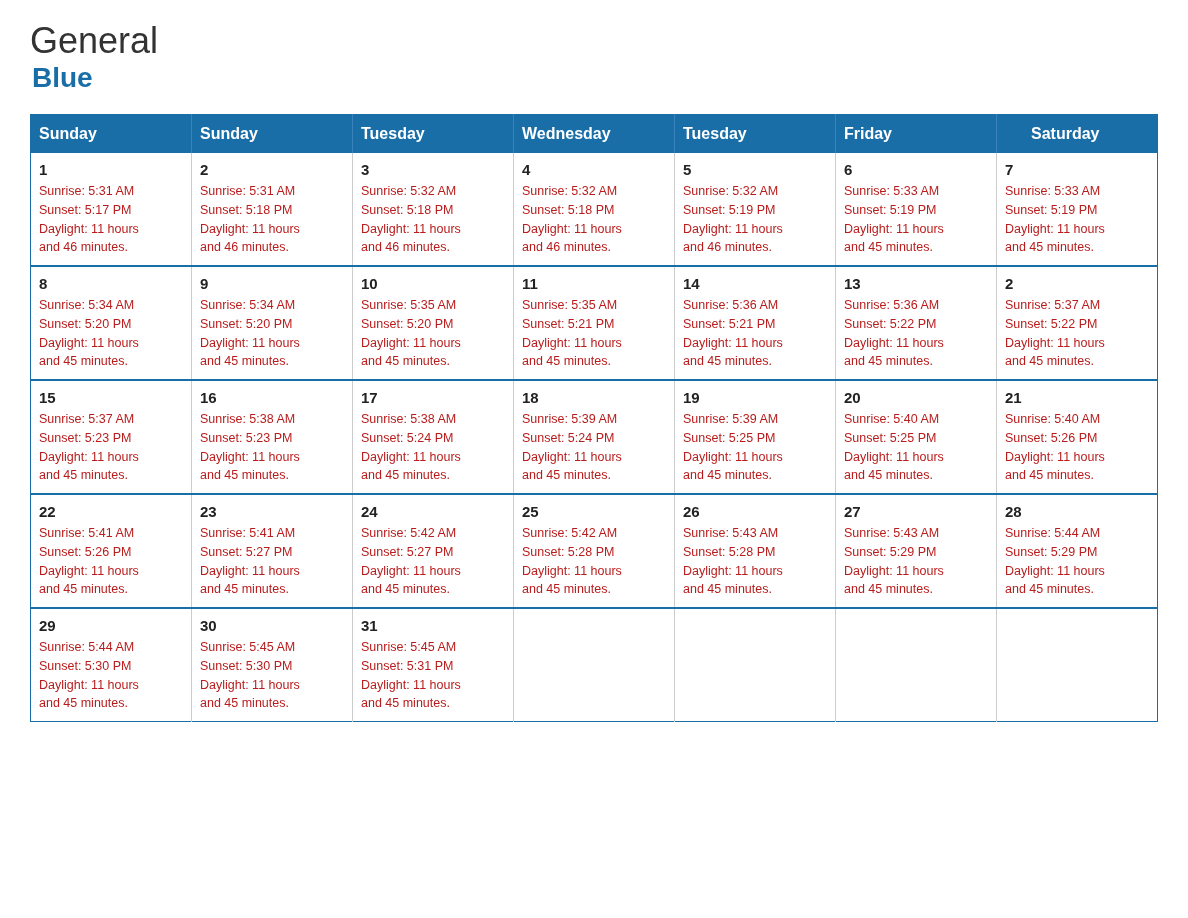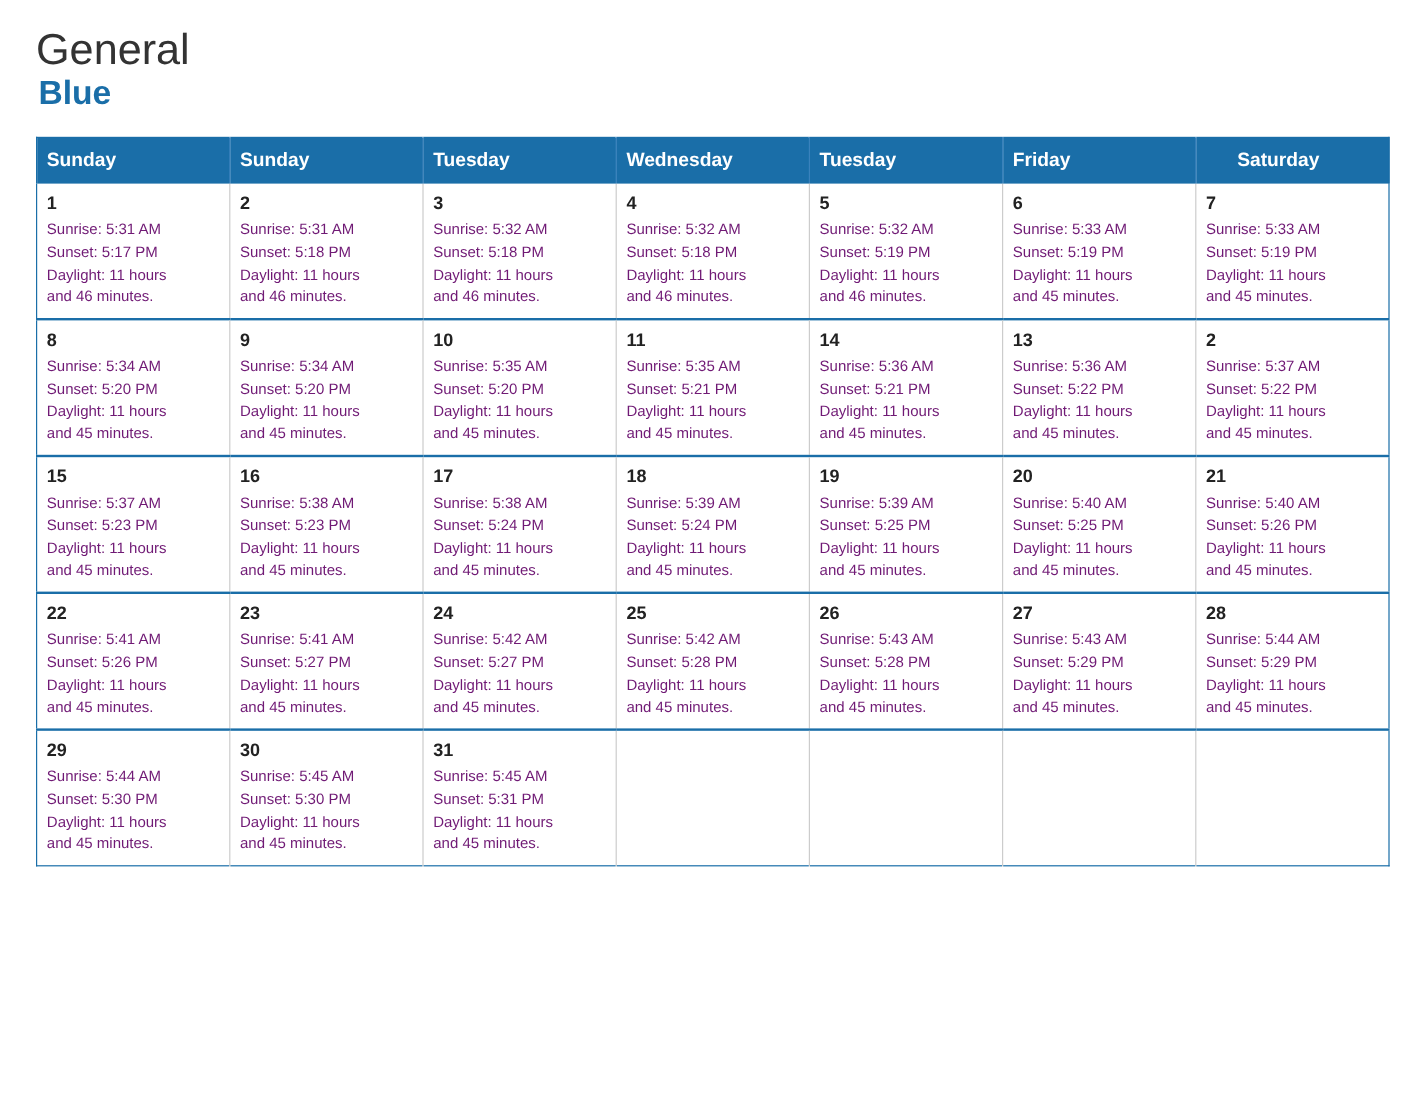--- a/index.html
+++ b/index.html
@@ -84,21 +84,21 @@
     }
     .day-number {
       font-size: 15px;
       font-weight: bold;
       display: block;
       margin-bottom: 4px;
     }
     .day-info {
       font-size: 12.5px;
       line-height: 1.5;
-      color: #701a75;
+      color: #b91c1c;
     }
     .empty-cell {
       background: #fff;
     }
   </style>
 </head>
 <body>
 
 <div class="header">
   <div class="logo">

